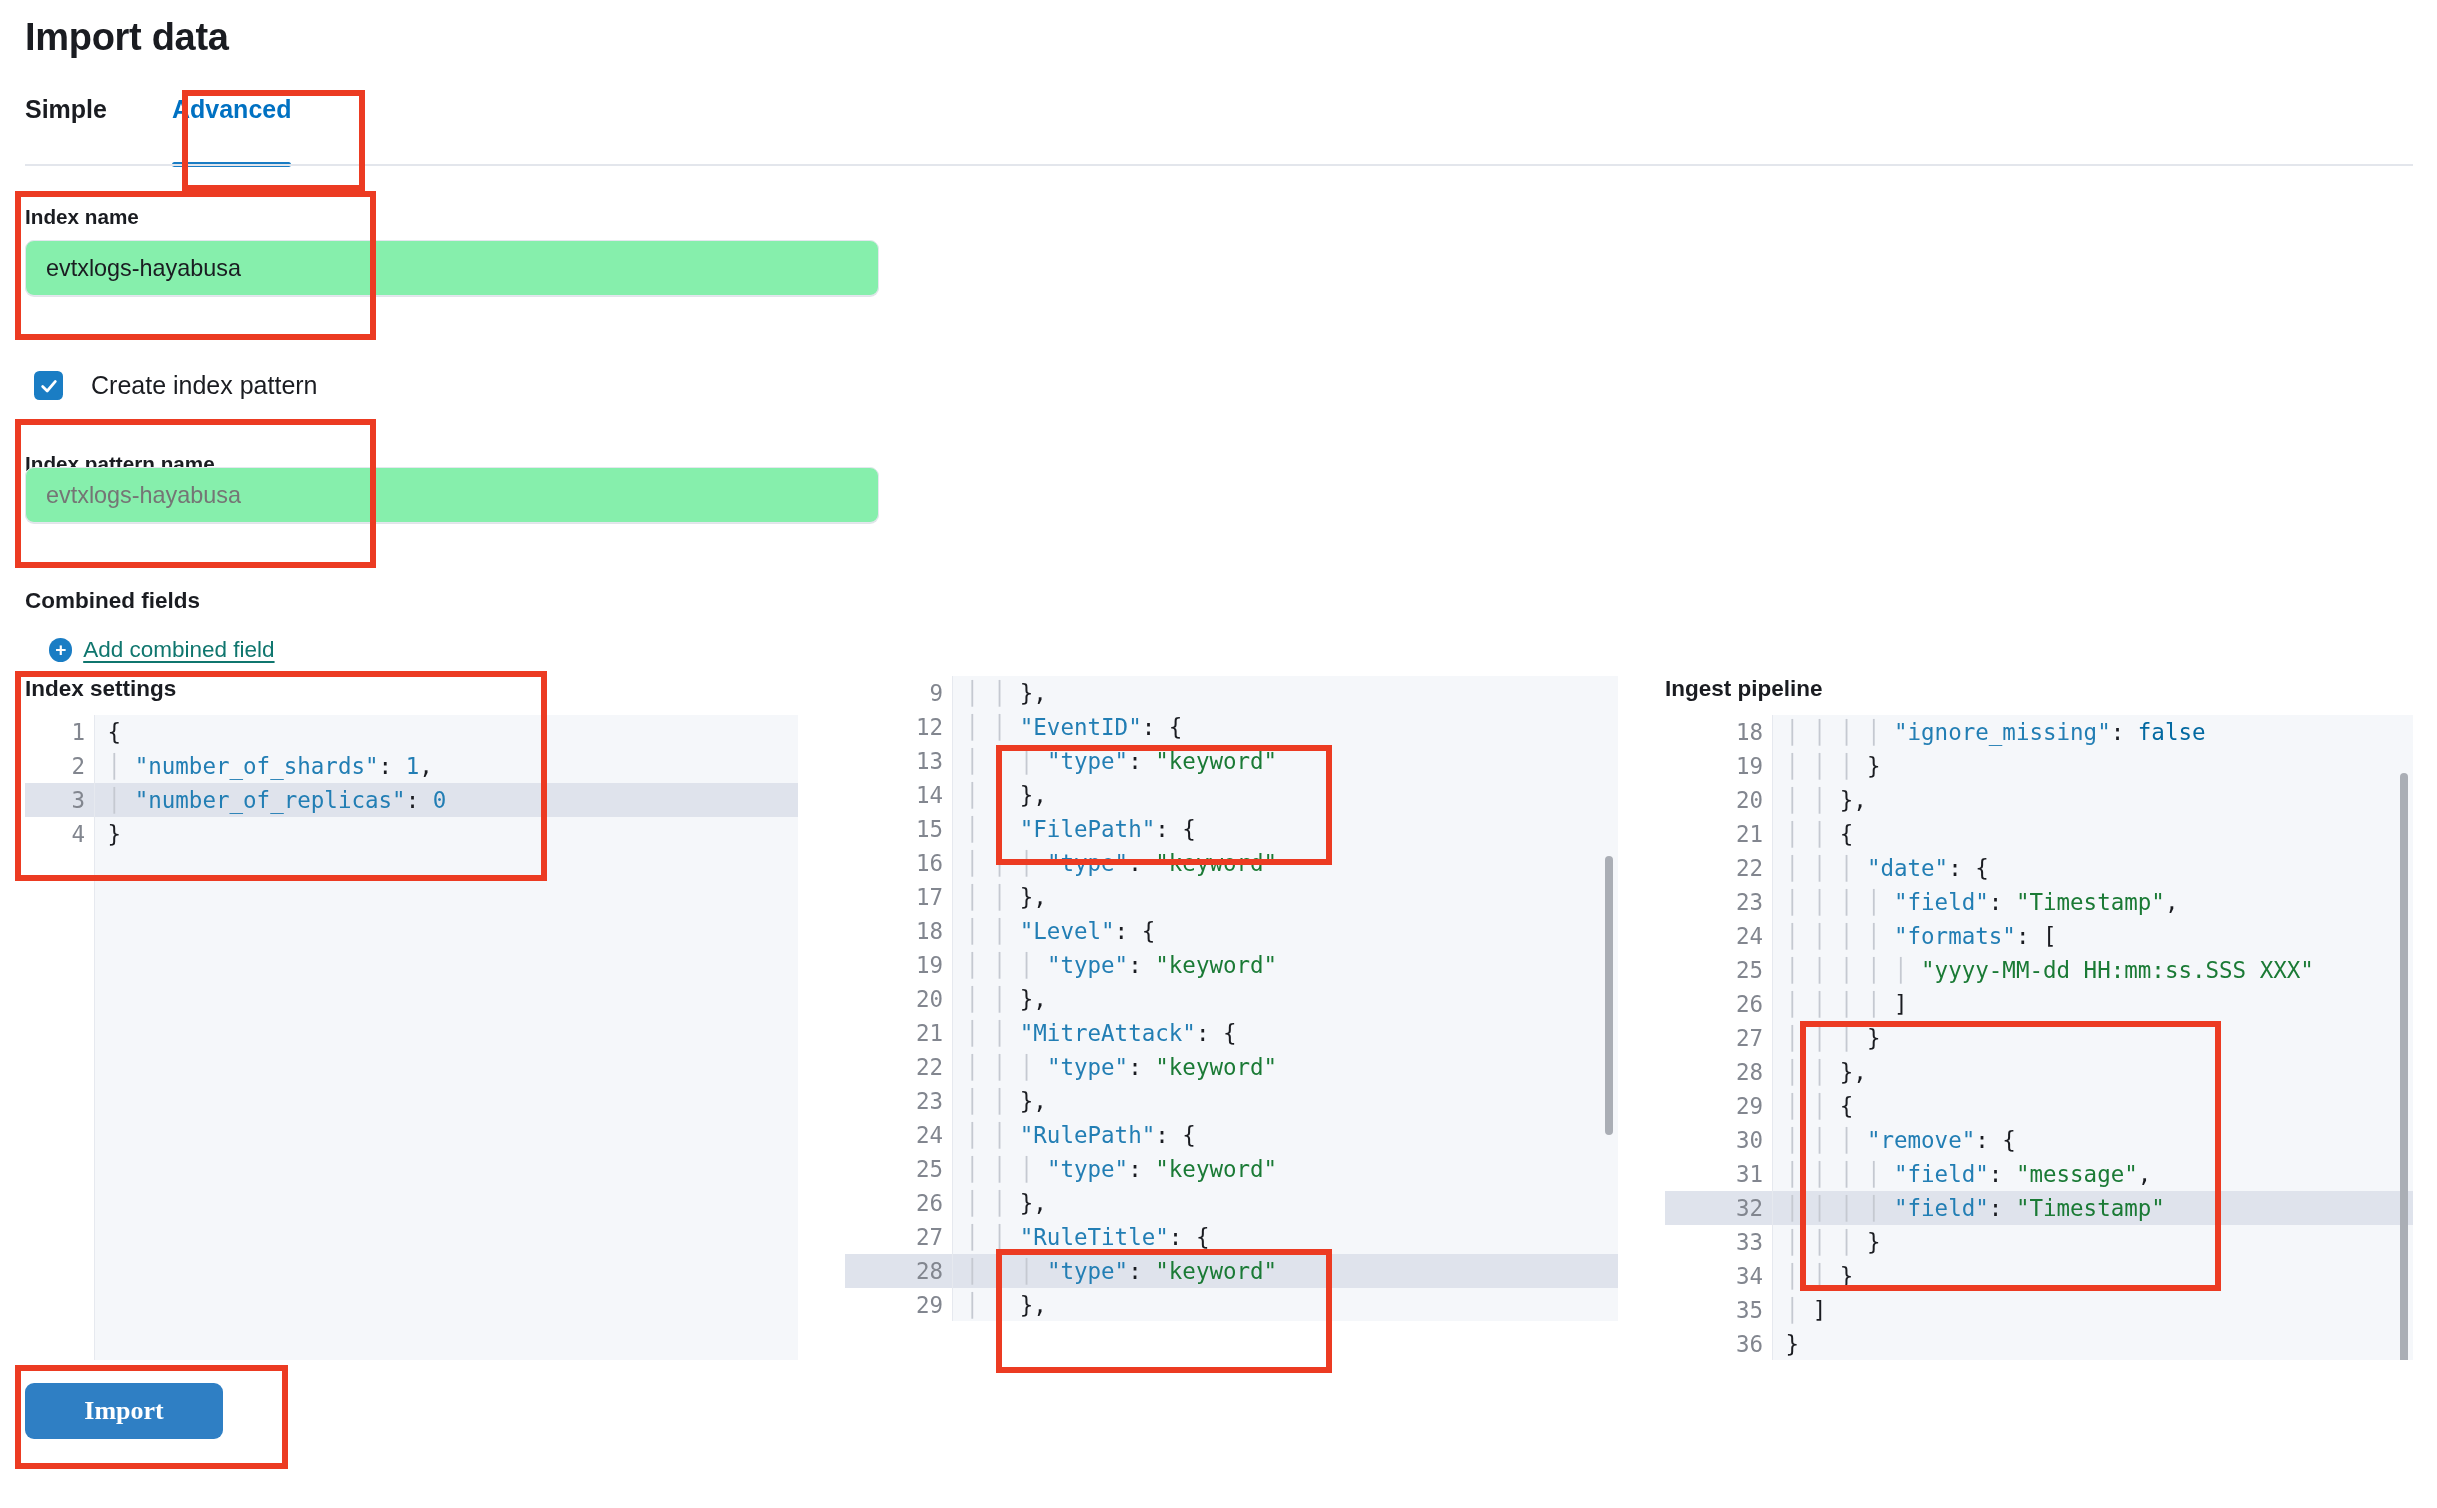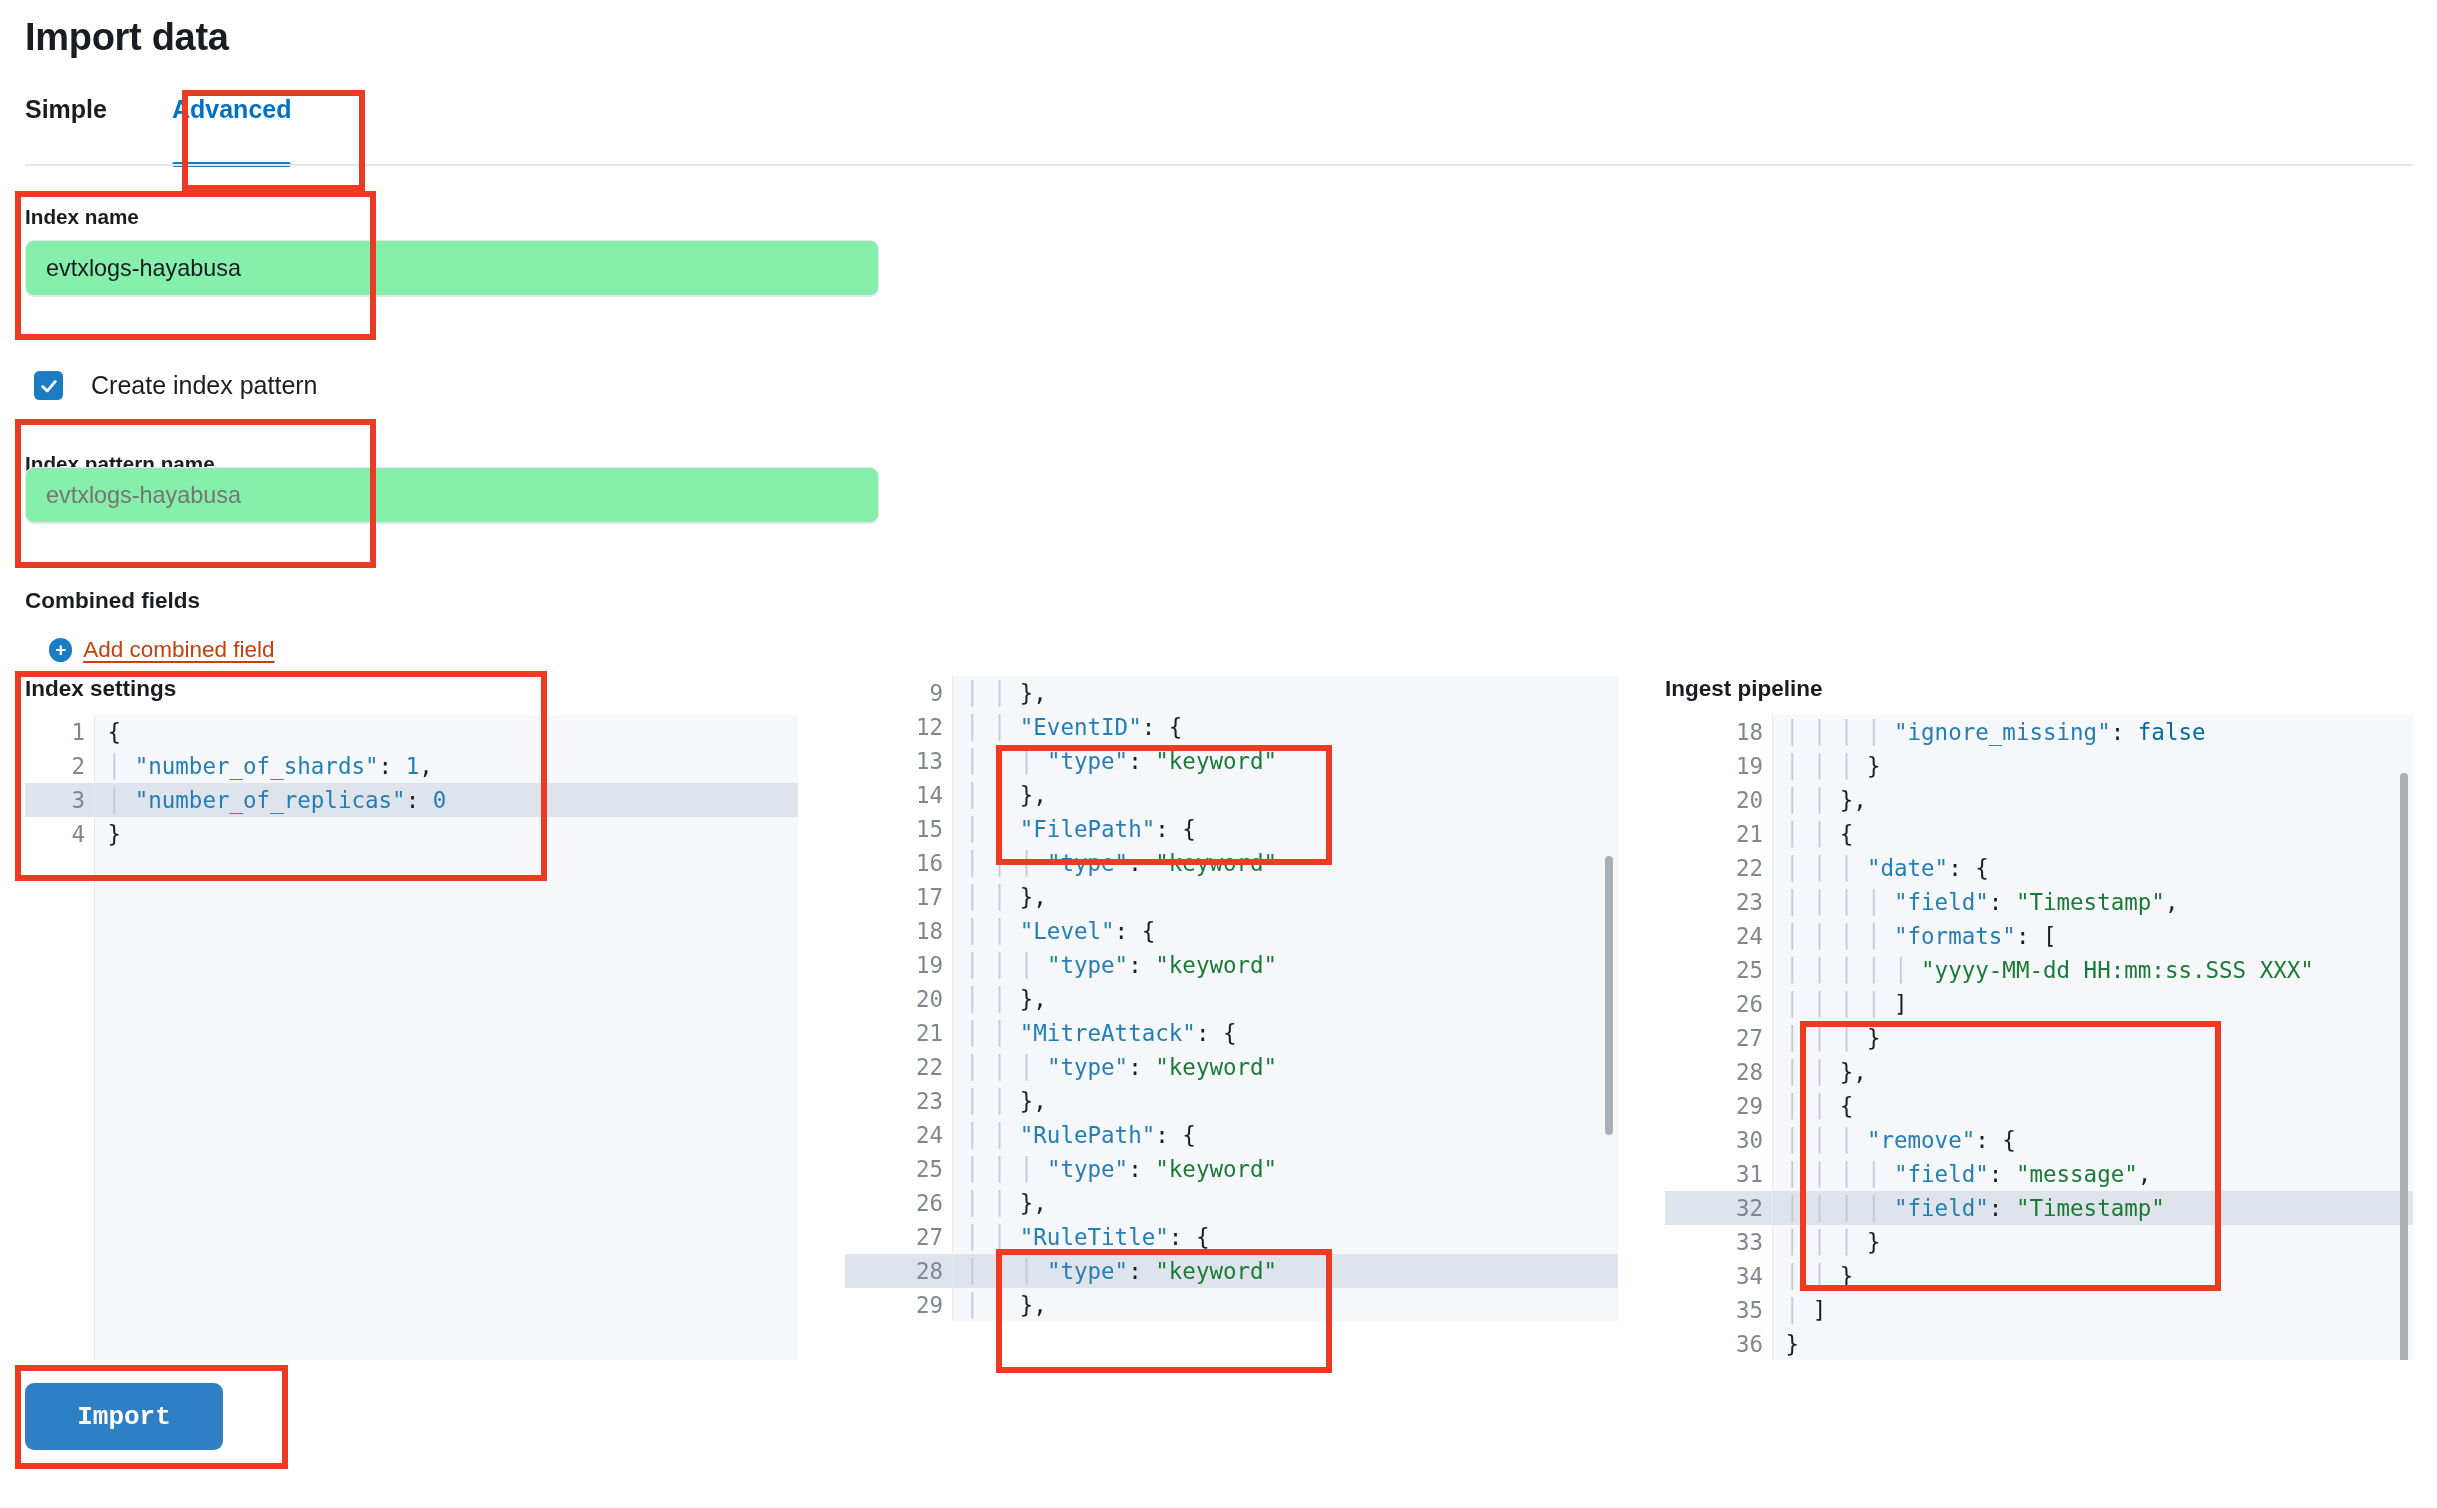--- a/index.html
+++ b/index.html
@@ -145,21 +145,21 @@
     display: flex;
     align-items: center;
     justify-content: center;
     color: #fff;
     font-size: 19px;
     line-height: 1;
     font-weight: bold;
   }
   .add-combined-label {
     font-size: 22.5px;
-    color: #c2410c;
+    color: #0f766e;
     text-decoration: underline;
     text-underline-offset: 3.6px;
   }
 
   
   .editor-panel { position: absolute; }
   .editor-title {
     font-size: 22.5px;
     font-weight: bold;
     color: #1a1c21;
@@ -231,24 +231,24 @@
     background: #aaaeb5;
     right: 5.4px;
   }
 
   
   .import-button {
     position: absolute;
     left: 25px;
     top: 1383px;
     width: 198px;
-    height: 67px;
+    height: 56px;
     background: #2f7fc4;
     color: #ffffff;
-    font-family: Liberation Mono, monospace;
+    font-family: Liberation Serif, serif;
     font-size: 26px;
     font-weight: bold;
     border: none;
     border-radius: 9px;
     cursor: pointer;
   }
 
   
   .annot {
     position: absolute;

